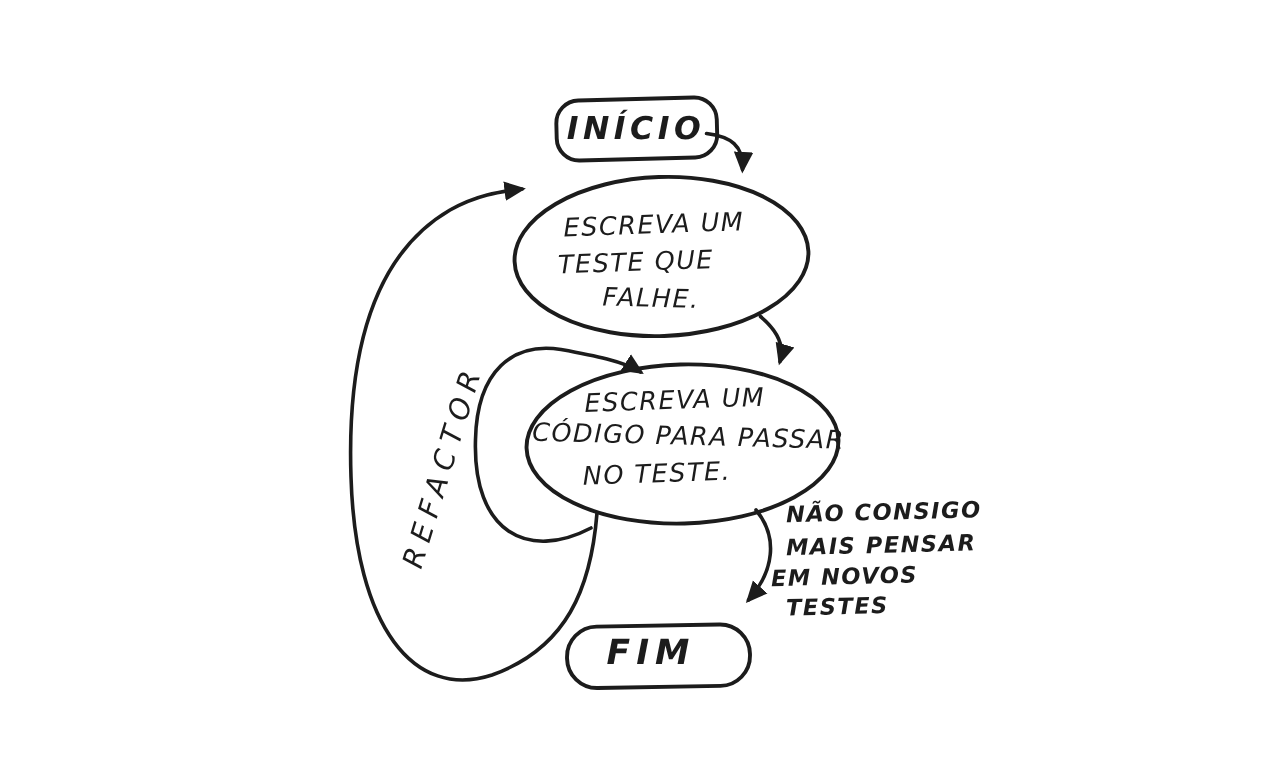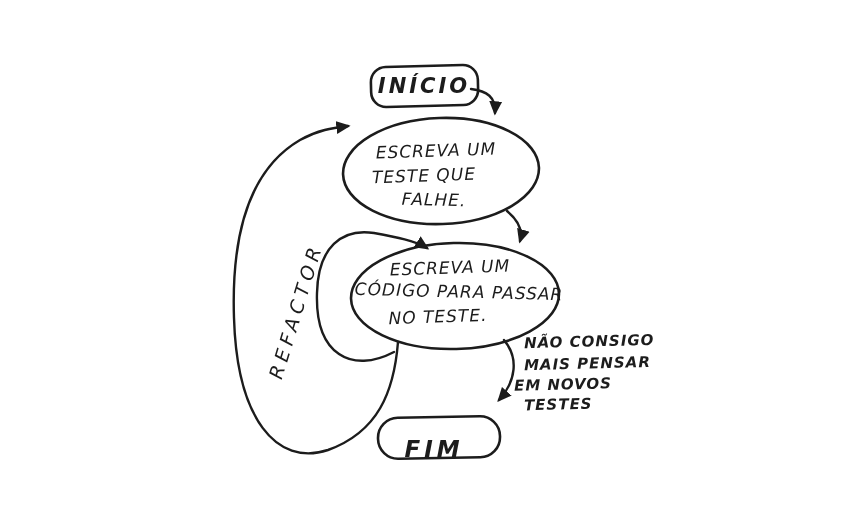--- a/index.html
+++ b/index.html
@@ -71,21 +71,21 @@
   <div class="hand start-label" style="left:424px; top:86px;">INÍCIO</div>
 
   <div class="hand node-line tilt-a" style="left:436px; top:151px;">ESCREVA UM</div>
   <div class="hand node-line tilt-a" style="left:424px; top:176px;">TESTE QUE</div>
   <div class="hand node-line tilt-b" style="left:434px; top:200px;">FALHE.</div>
 
   <div class="hand node-line tilt-a" style="left:450px; top:268px;">ESCREVA UM</div>
   <div class="hand node-line tilt-b" style="left:459px; top:292px;">CÓDIGO PARA PASSAR</div>
   <div class="hand node-line tilt-a" style="left:438px; top:317px;">NO TESTE.</div>
 
-  <div class="hand end-label" style="left:434px; top:449px;text-align:center;">FIM</div>
+  <div class="hand end-label" style="left:434px; top:436px;text-align:center;">FIM</div>
 
   <div class="hand refactor-label" style="left:296px; top:311px;">REFACTOR</div>
 
   <div class="hand left-anchor annotation-line" style="left:524px; top:342px;">NÃO CONSIGO</div>
   <div class="hand left-anchor annotation-line" style="left:524px; top:364px;">MAIS PENSAR</div>
   <div class="hand left-anchor annotation-line" style="left:514px; top:385px;">EM NOVOS</div>
   <div class="hand left-anchor annotation-line" style="left:524px; top:405px;">TESTES</div>
 
 </div>
 

